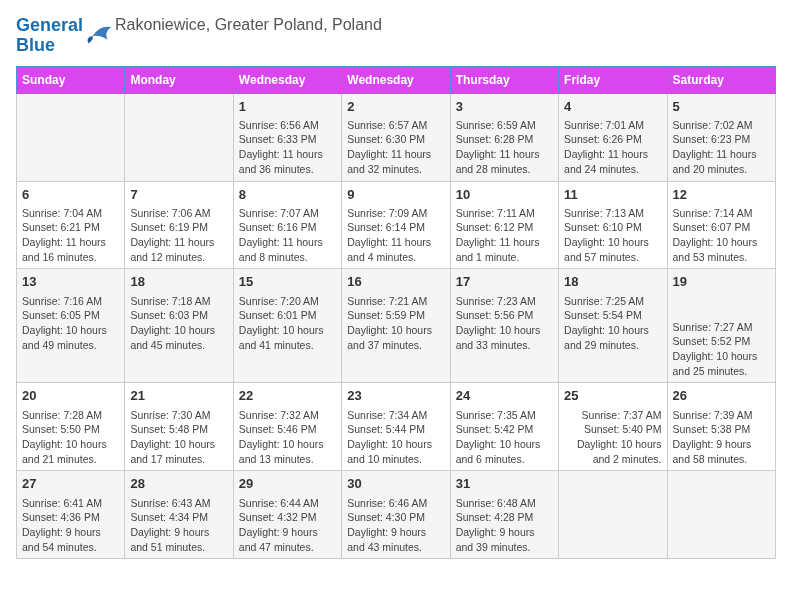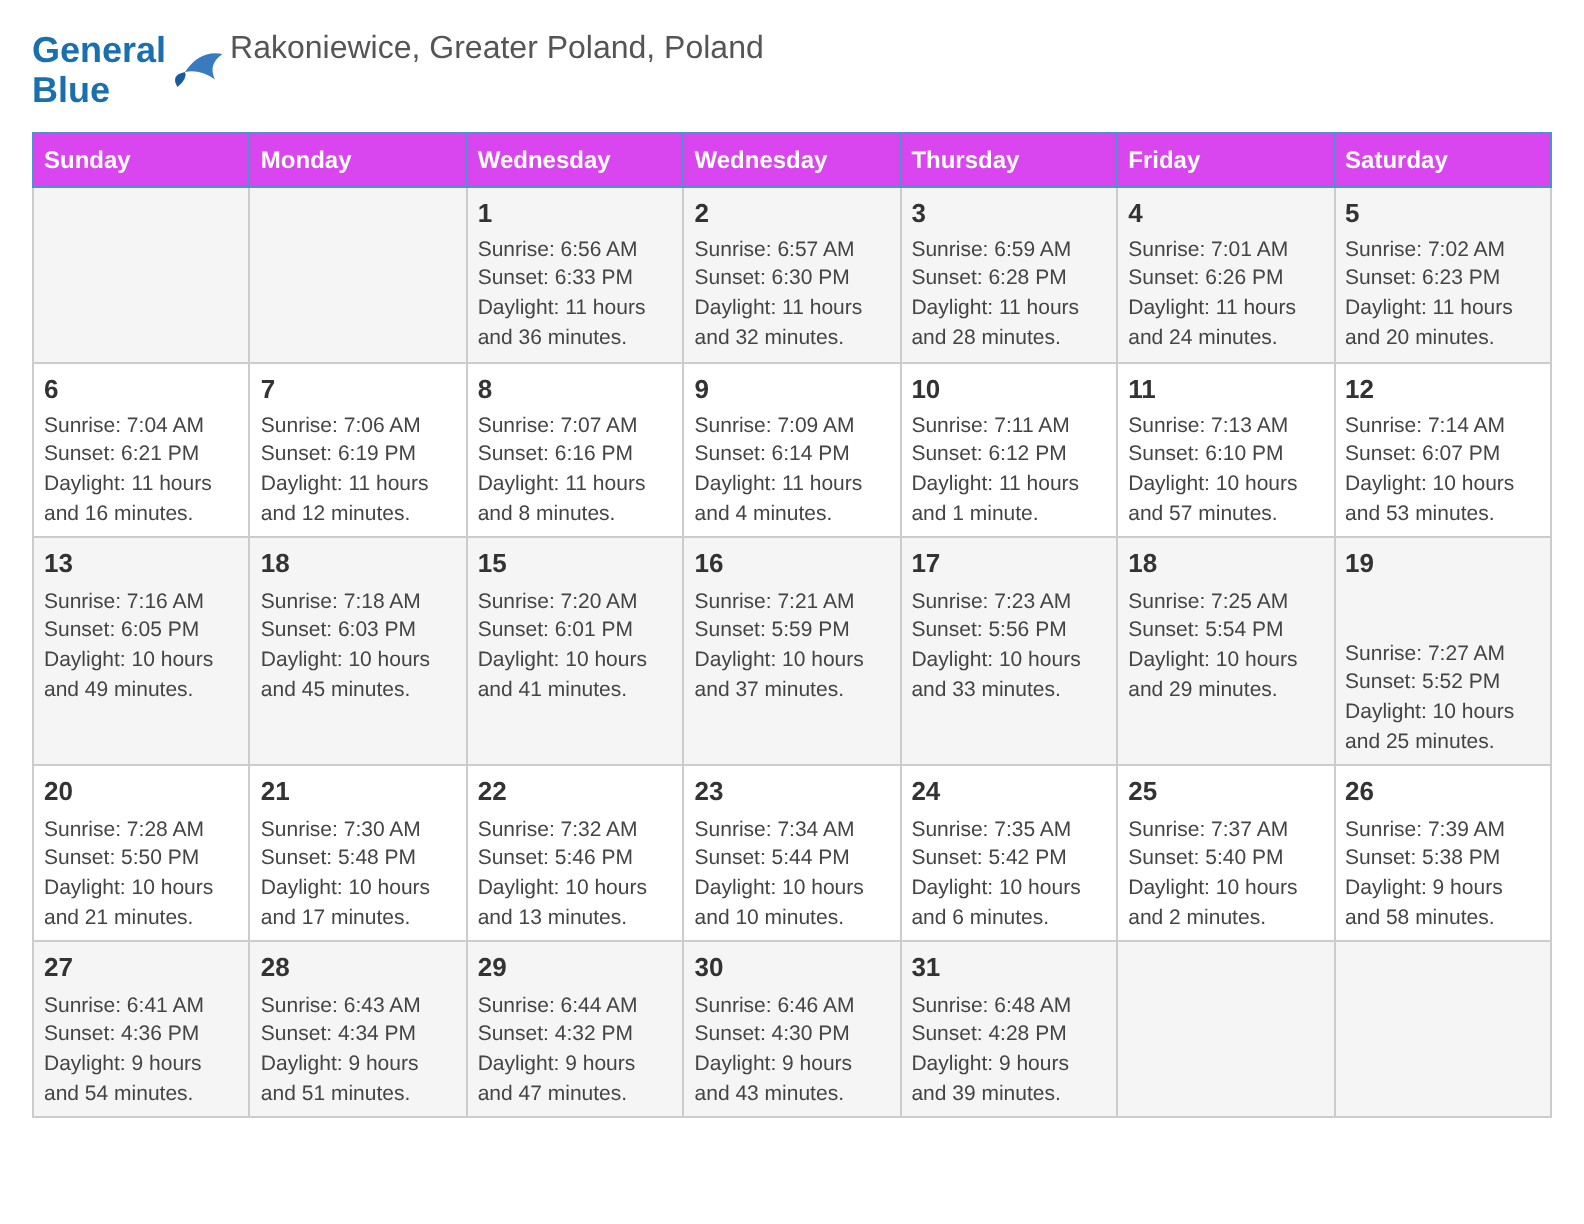--- a/index.html
+++ b/index.html
@@ -267,21 +267,21 @@
 Daylight: 10 hours and 10 minutes.</div>
         </td>
         <td>
           <span class="day-number">24</span>
           <div class="day-info" style="white-space: pre-line;">Sunrise: 7:35 AM
 Sunset: 5:42 PM
 Daylight: 10 hours and 6 minutes.</div>
         </td>
         <td>
           <span class="day-number">25</span>
-          <div class="day-info" style="white-space: pre-line;">Sunrise: 7:37 AM
+          <div class="day-info" style="white-space: pre-line; text-align: right;">Sunrise: 7:37 AM
 Sunset: 5:40 PM
 Daylight: 10 hours and 2 minutes.</div>
         </td>
         <td>
           <span class="day-number">26</span>
           <div class="day-info" style="white-space: pre-line;">Sunrise: 7:39 AM
 Sunset: 5:38 PM
 Daylight: 9 hours and 58 minutes.</div>
         </td>
       </tr>

